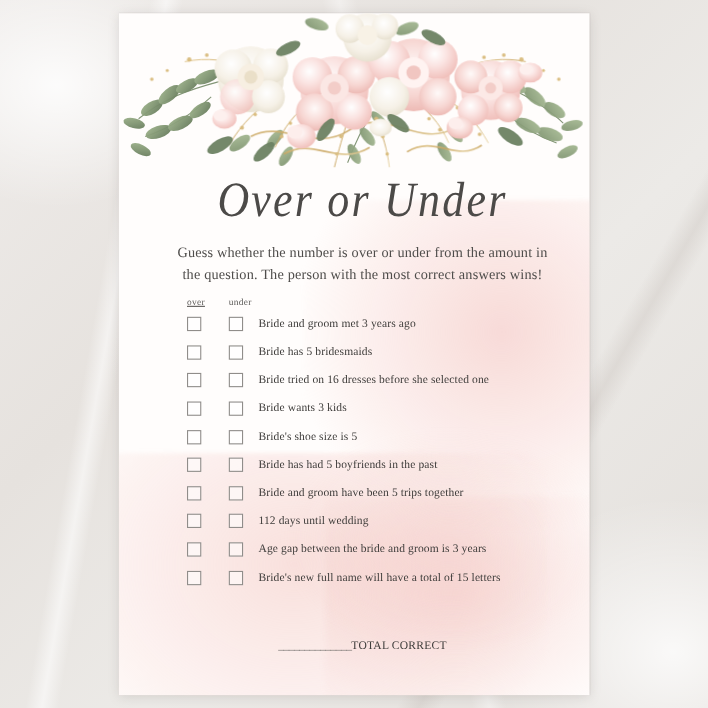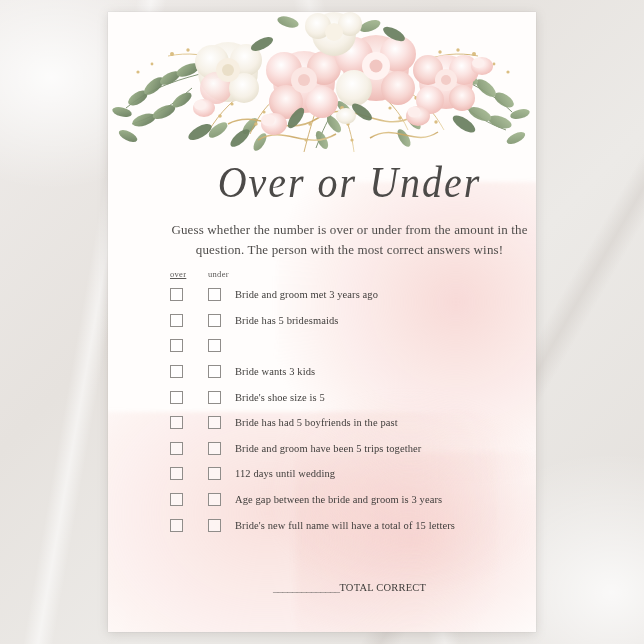--- a/index.html
+++ b/index.html
@@ -77,21 +77,21 @@
     position: absolute;
     left: 0; top: 0;
     width: 428px; height: 165px;
     pointer-events: none;
   }
 
   
   #content {
     position: absolute;
     left: 0; top: 0;
-    width: 443px; height: 620px; padding-left: 40px;
+    width: 443px; height: 620px;
   }
 
   .title {
     position: absolute;
     top: 148px;
     left: 0; right: 0;
     text-align: center;
     font-family: "Liberation Serif", serif;
     font-size: 40px;
     font-style: italic;
@@ -392,20 +392,21 @@
           <div class="row-label">Bride and groom met 3 years ago</div>
         </div>
         <div class="row">
           <div class="cb over"></div>
           <div class="cb under"></div>
           <div class="row-label">Bride has 5 bridesmaids</div>
         </div>
         <div class="row">
           <div class="cb over"></div>
           <div class="cb under"></div>
+          <div class="row-label">Bride tried on 16 dresses before she selected one</div>
         </div>
         <div class="row">
           <div class="cb over"></div>
           <div class="cb under"></div>
           <div class="row-label">Bride wants 3 kids</div>
         </div>
         <div class="row">
           <div class="cb over"></div>
           <div class="cb under"></div>
           <div class="row-label">Bride's shoe size is 5</div>

